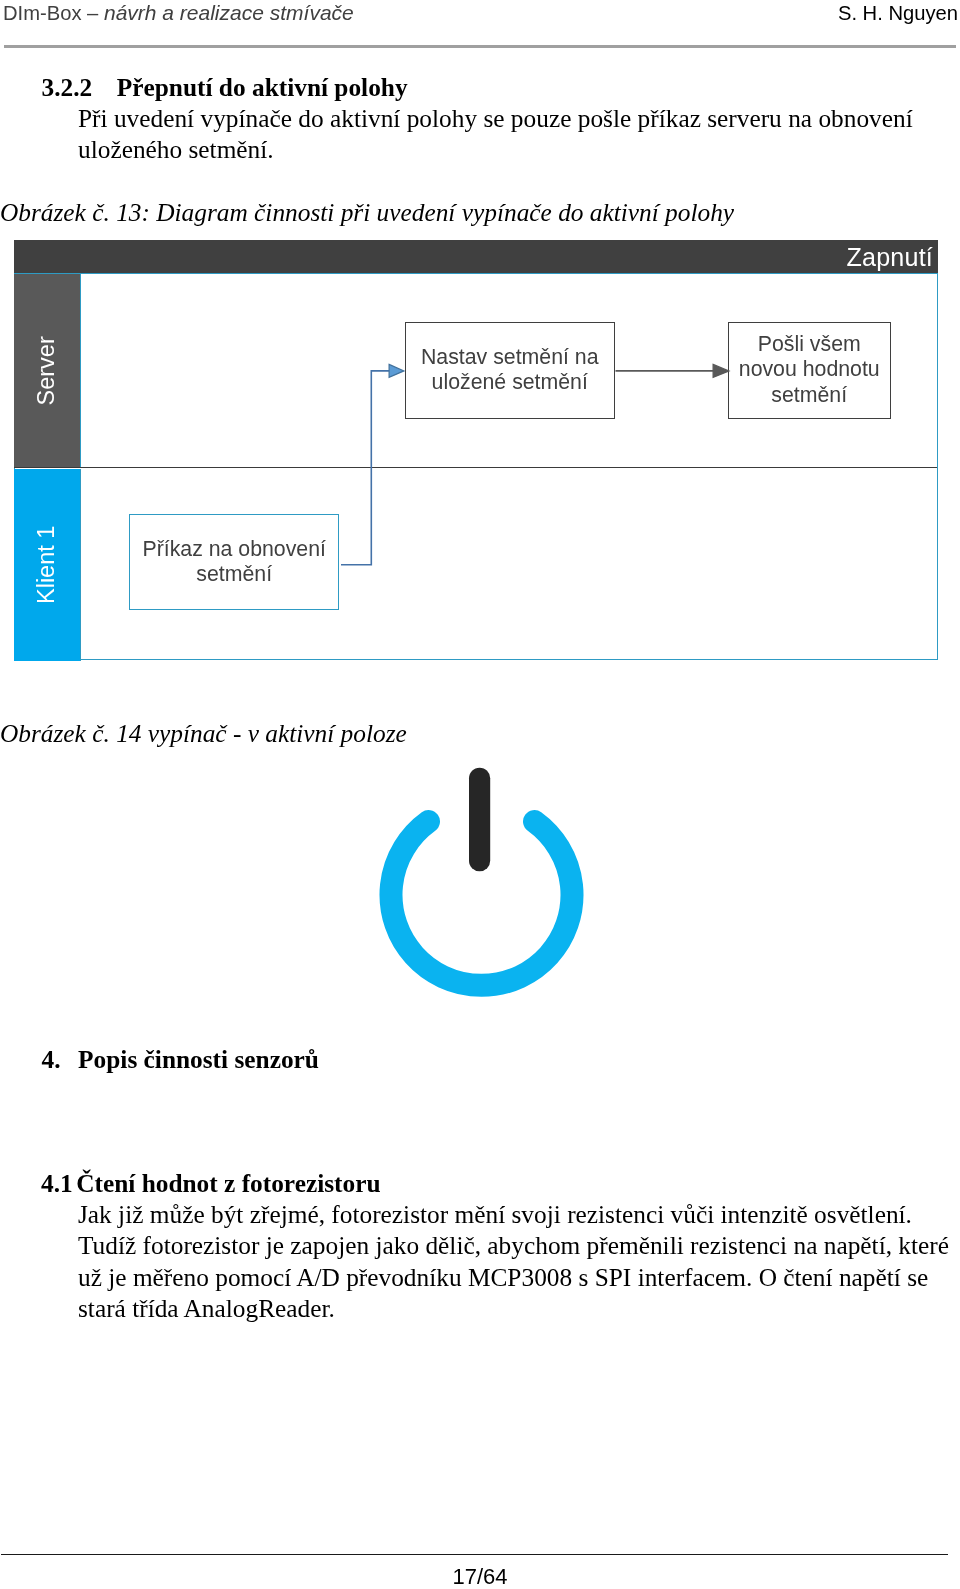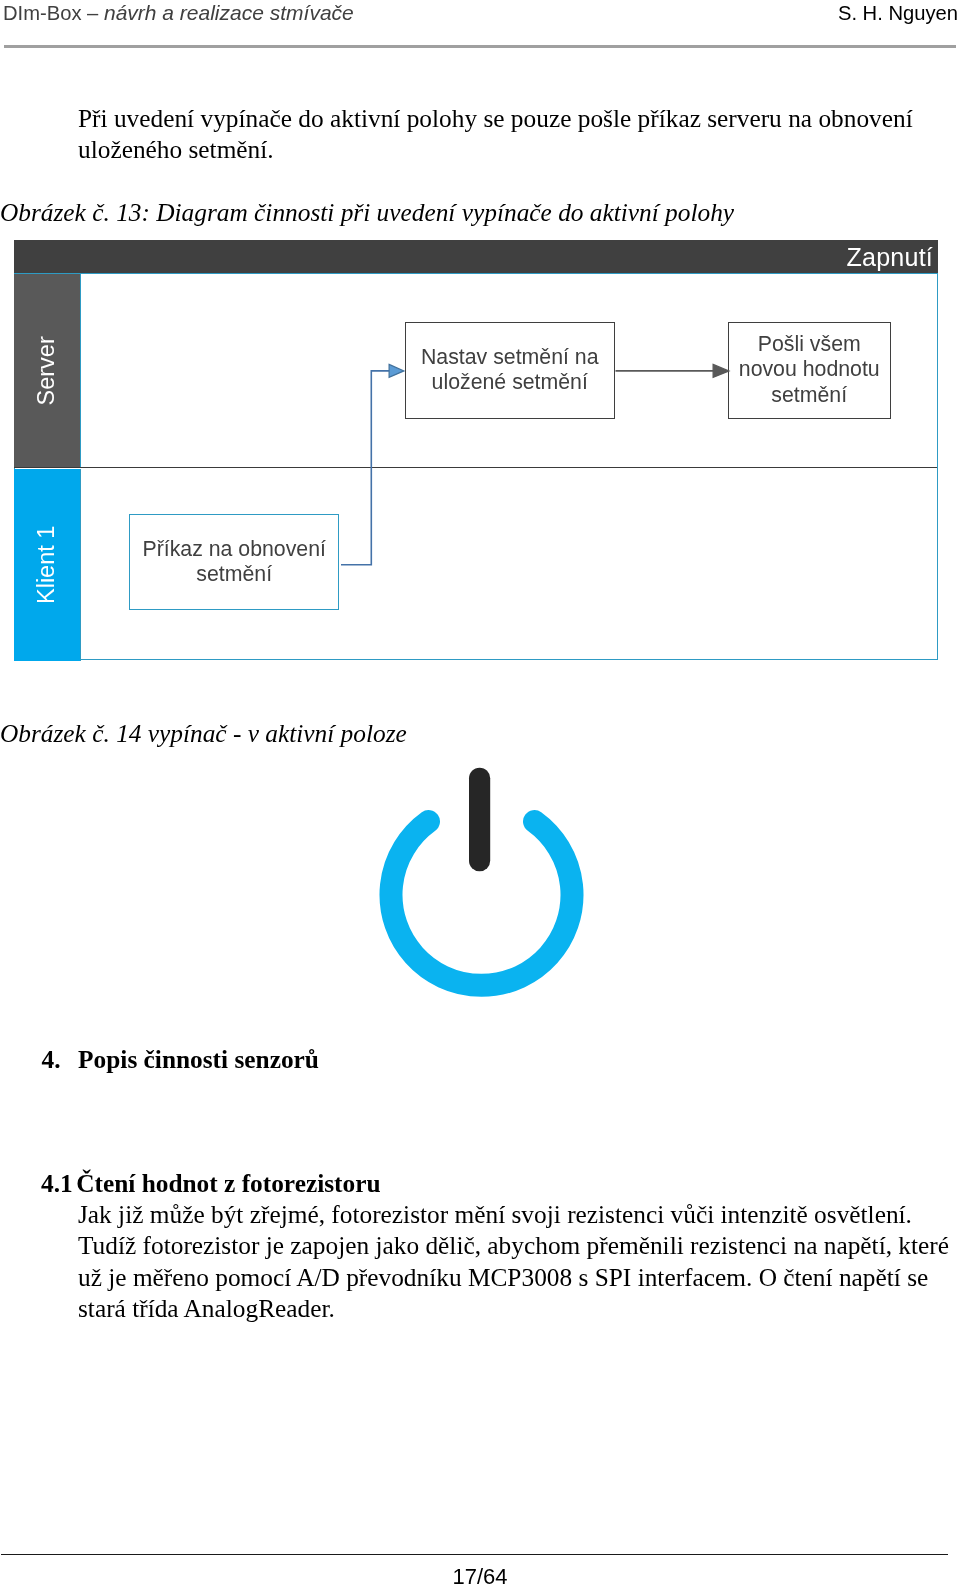--- a/index.html
+++ b/index.html
@@ -38,20 +38,21 @@
 </head>
 <body>
 
 <div class="page">
   <div class="hdr">
     <div class="hdr-left"><span>DIm-Box – </span><i>návrh a realizace stmívače</i></div>
     <div class="hdr-right">S. H. Nguyen</div>
   </div>
   <div class="hdr-rule"></div>
 
+  <h2 class="sec" style="left:41.6px;top:71.8px;"><span>3.2.2</span><span style="display:inline-block;width:24.5px"></span><span>Přepnutí do aktivní polohy</span></h2>
 
   <p class="body" style="top:102.5px;">Při uvedení vypínače do aktivní polohy se pouze pošle příkaz serveru na obnovení uloženého setmění.</p>
 
   <div class="cap" style="top:196.6px;">Obrázek č. 13: Diagram činnosti při uvedení vypínače do aktivní polohy</div>
 
   <div class="diagram">
     <div class="dg-title-bar">
       <span class="dg-title">Zapnutí</span>
     </div>
     <div class="dg-body">

